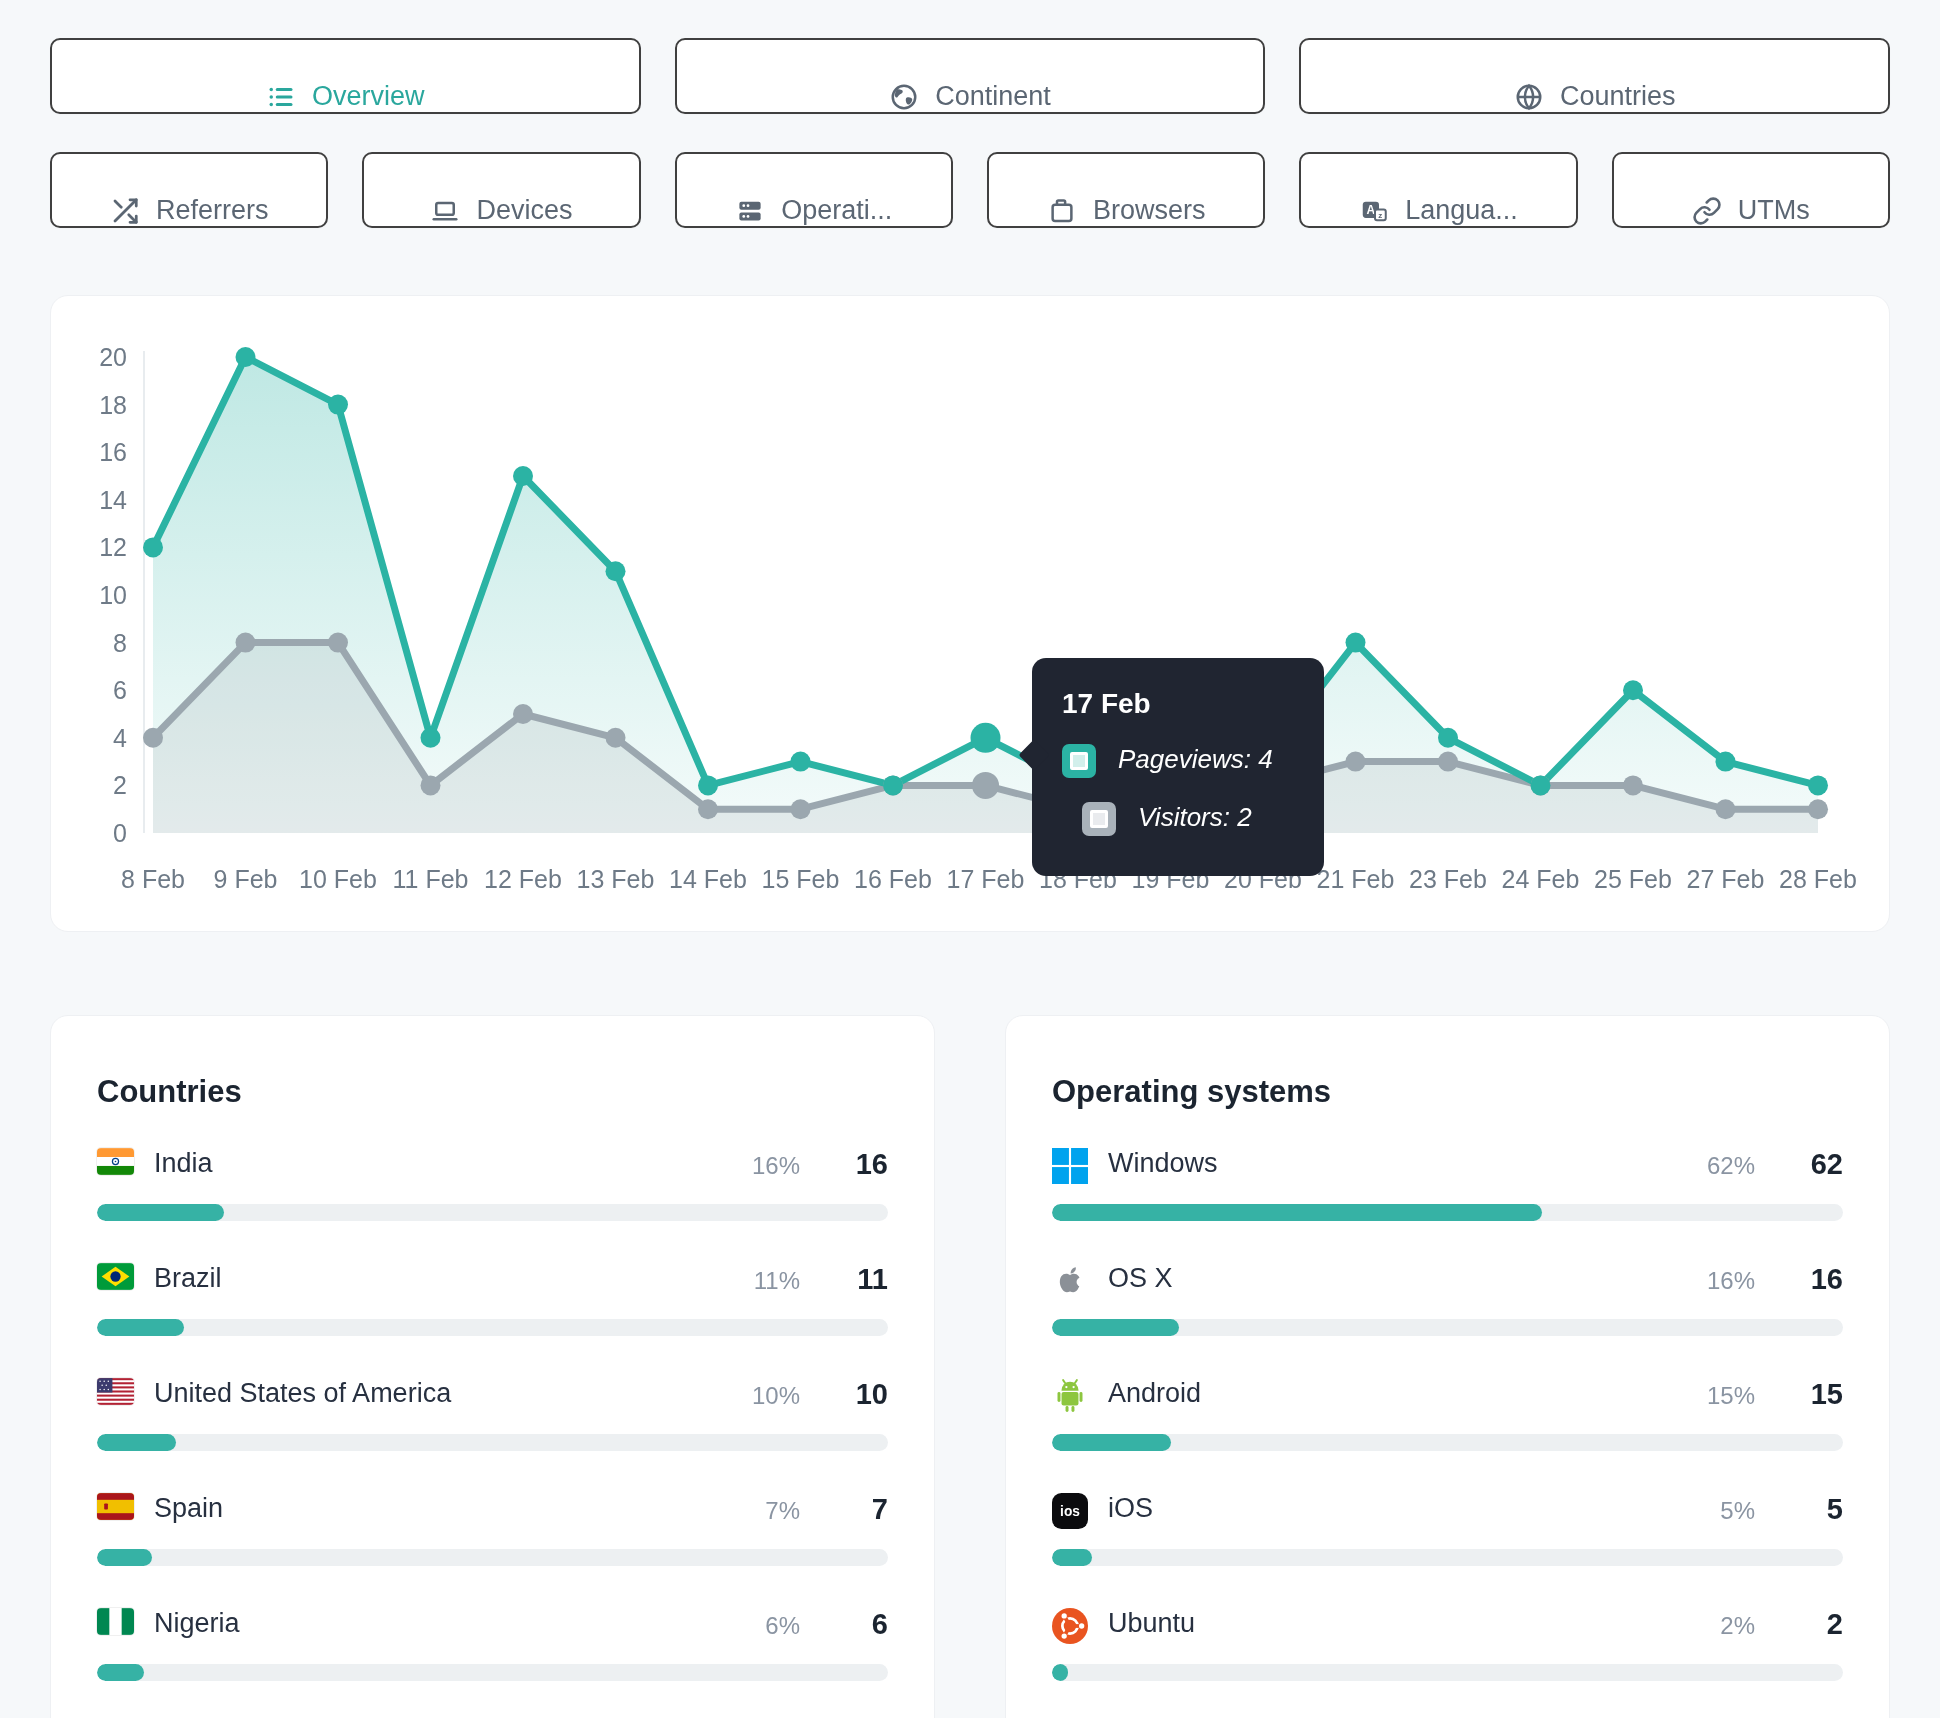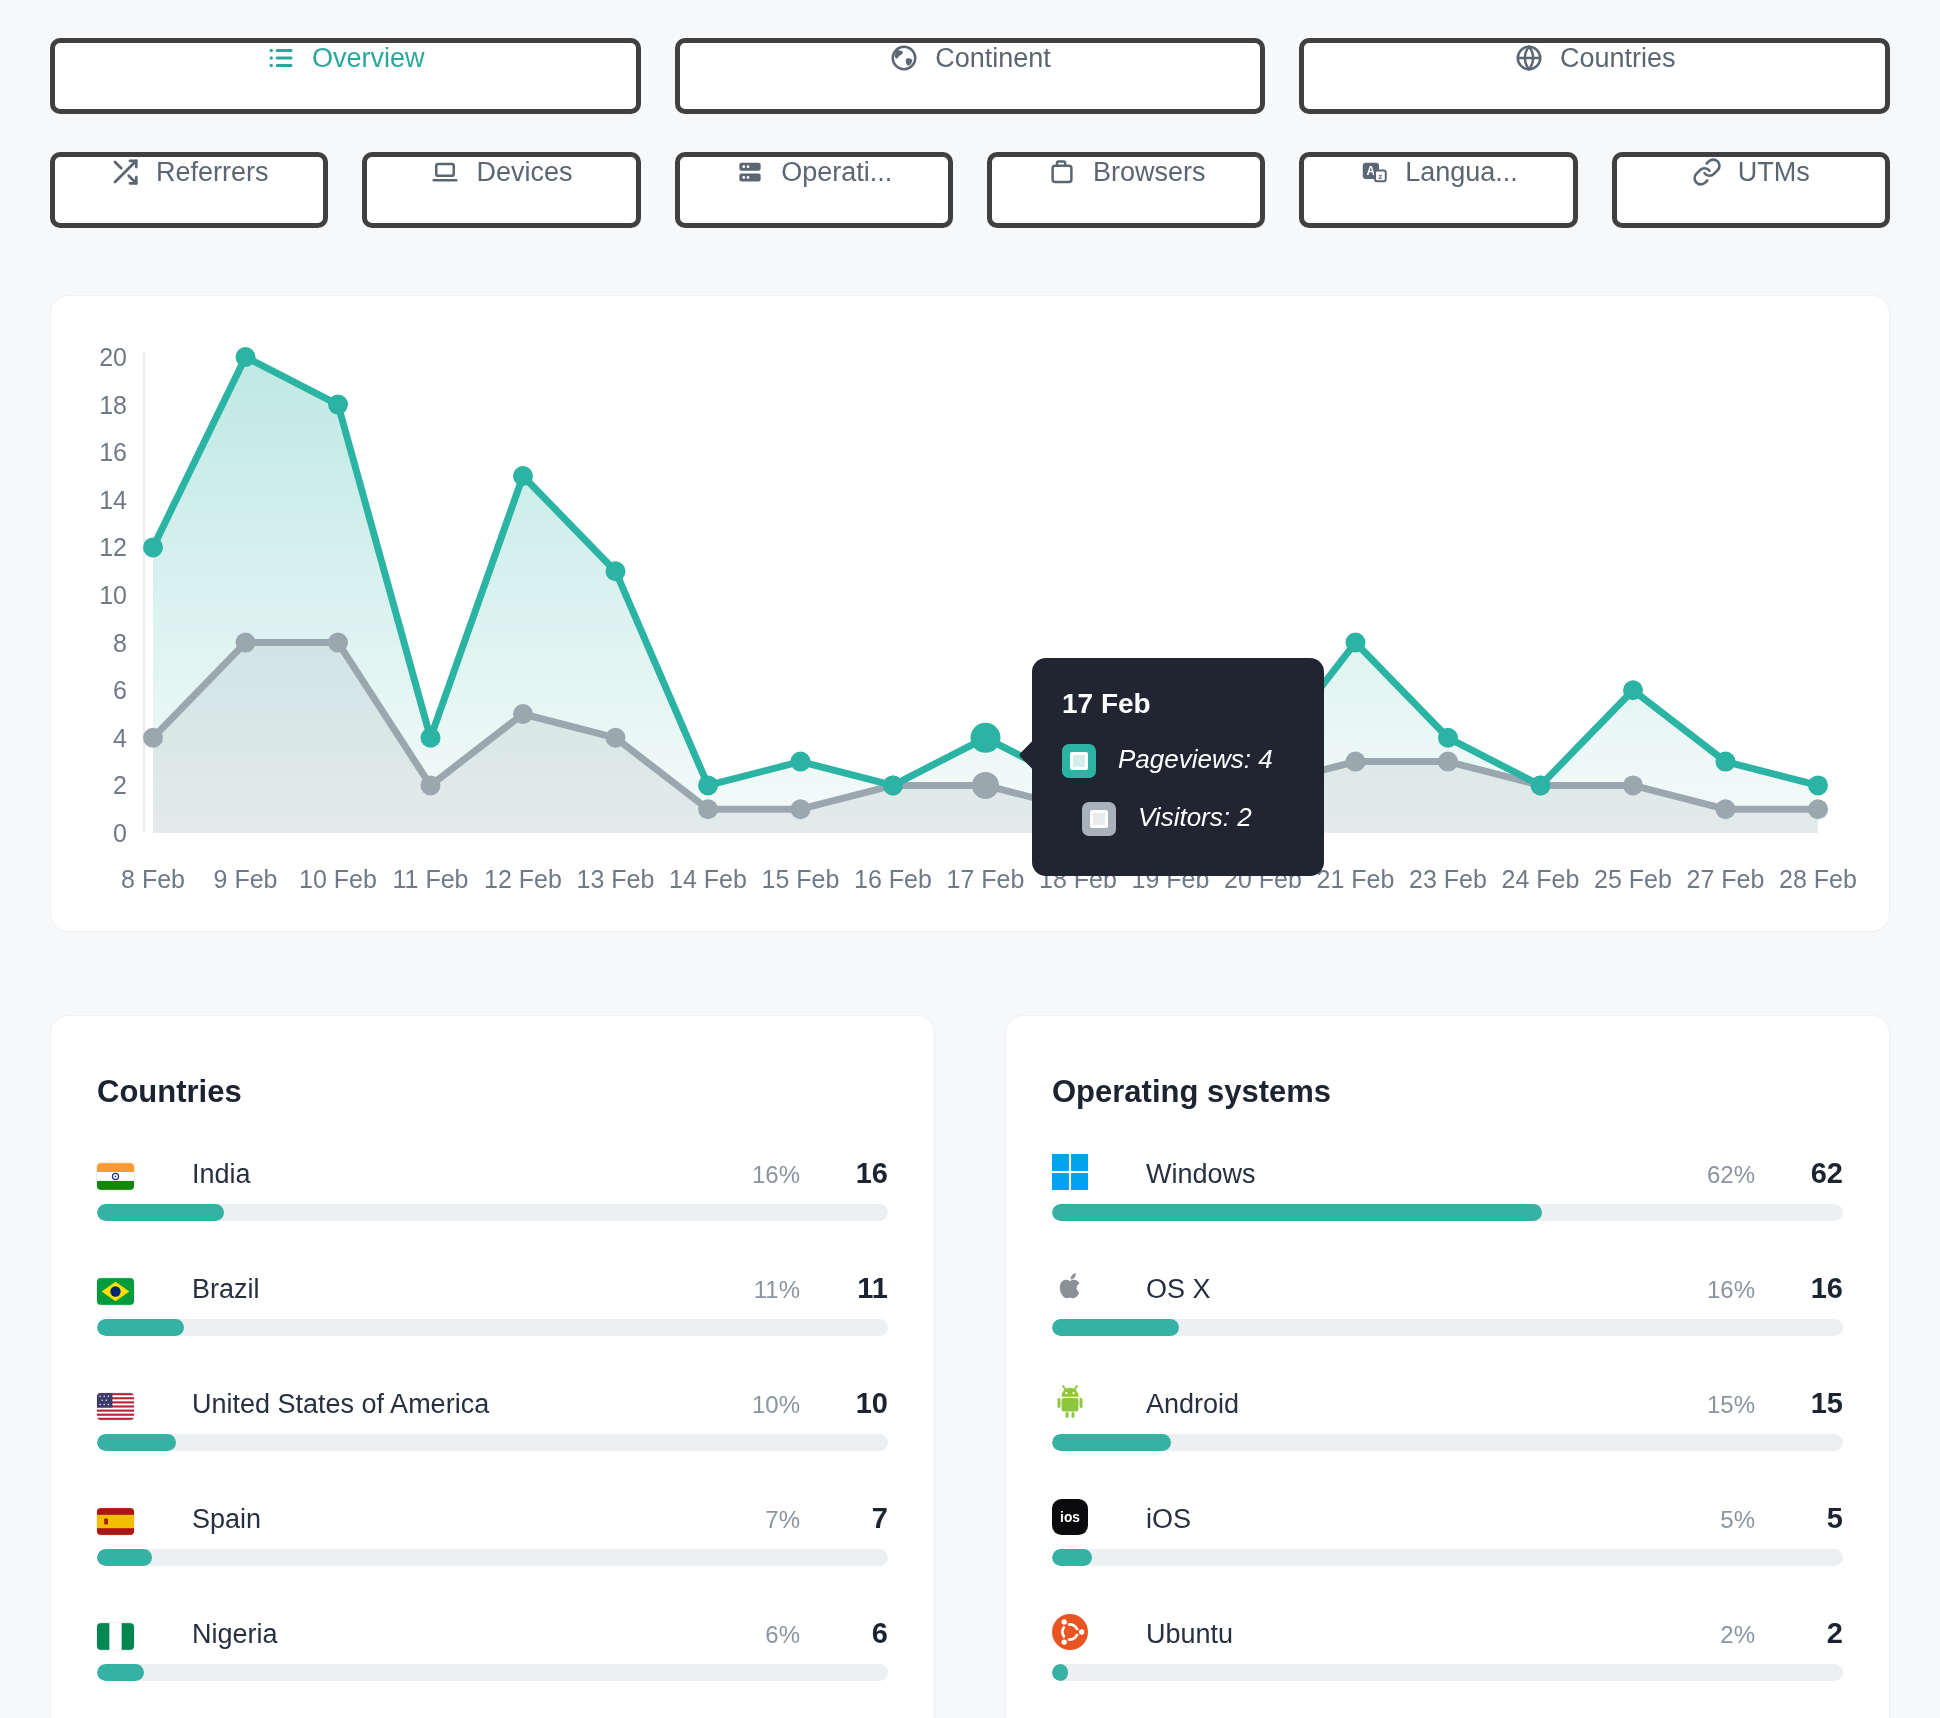--- a/index.html
+++ b/index.html
@@ -8,22 +8,22 @@
     background: #f6f8fa;
     font-family: "Liberation Sans", sans-serif;
     color: #2a3340;
   }
   .page { padding: 38px 50px 0 50px; }
 
   
   .tabrow { display: flex; gap: 34px; margin-bottom: 38px; }
   .tab {
     flex: 1; height: 76px; background: #ffffff;
-    border: 5px solid #404040; border-radius: 10px;
-    display: flex; align-items: flex-start; justify-content: center; gap: 16px;
+    border: 2px solid #404040; border-radius: 10px;
+    display: flex; align-items: flex-end; justify-content: center; gap: 16px;
     font-family: "Liberation Sans", sans-serif;
     font-size: 27px; font-weight: 500; color: #5b6673; cursor: pointer;
     box-shadow: 0 1px 2px rgba(20,30,40,0.02);
   }
   .tab svg { width: 30px; height: 30px; flex: 0 0 auto; }
   .tab.active { color: #2aa79d; }
   .tab .ticon { display: inline-flex; align-items: center; }
 
   
   .chart-card {
@@ -58,21 +58,21 @@
 
   
   .panels { display: flex; gap: 70px; margin-top: 83px; }
   .panel {
     flex: 1; height: 760px; background: #ffffff;
     border: 1px solid #eef0f3; border-radius: 18px;
     padding: 58px 46px 0 46px;
   }
   .panel h2 { font-size: 31px; font-weight: 700; color: #1b2430; line-height: 36px; margin-bottom: 38px; }
   .prow { margin-bottom: 42px; }
-  .prow-head { height: 42px; display: flex; align-items: flex-end; gap: 38px; }
+  .prow-head { height: 42px; display: flex; align-items: flex-start; }
   .prow-head .icon-wrap { display: inline-flex; align-items: center; margin-right: 20px; }
   .flag { width: 37px; height: 27px; border-radius: 4px; overflow: hidden; display: inline-flex; box-shadow: 0 0 0 1px rgba(0,0,0,0.06); }
   .os-icon { width: 36px; height: 36px; display: inline-flex; }
   .prow-name { font-size: 27px; color: #273040; }
   .prow-right { margin-left: auto; display: flex; align-items: baseline; }
   .prow-pct { font-size: 24px; color: #8a94a2; margin-right: 34px; }
   .prow-count { font-size: 29px; font-weight: 600; color: #1b2430; min-width: 54px; text-align: right; }
   .bar-track { margin-top: 14px; height: 17px; border-radius: 9px; background: #edf0f2; overflow: hidden; }
   .bar-fill { height: 100%; border-radius: 9px; background: #36b2a5; }
 </style>

